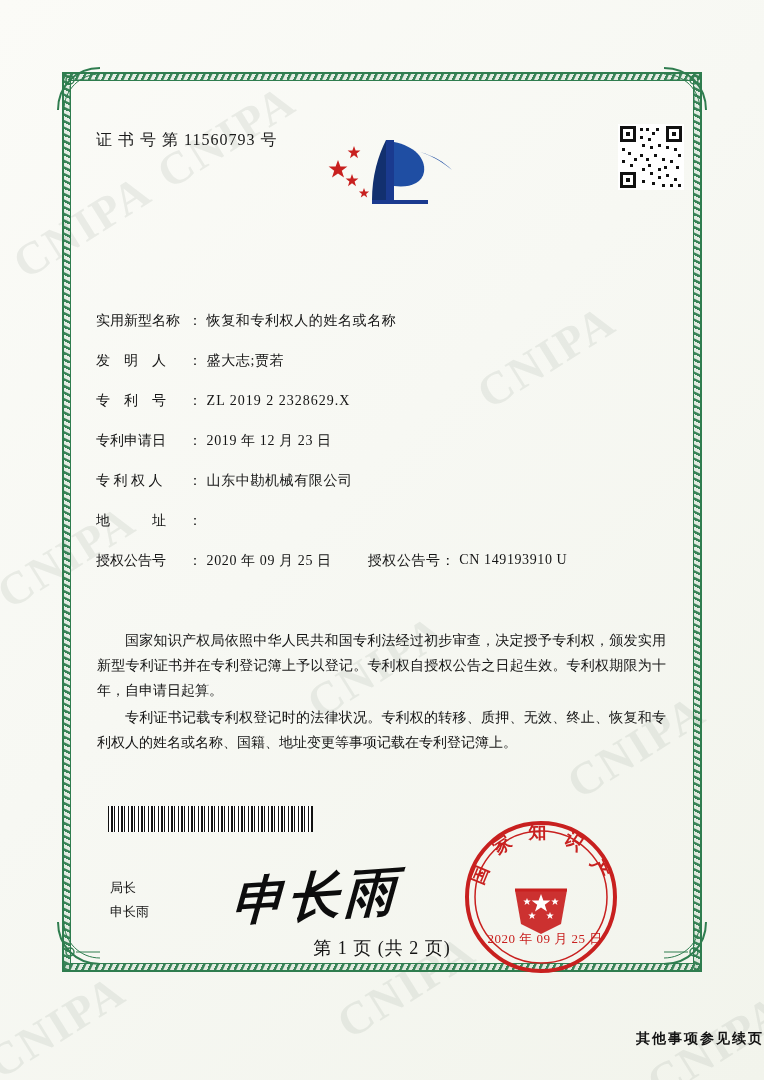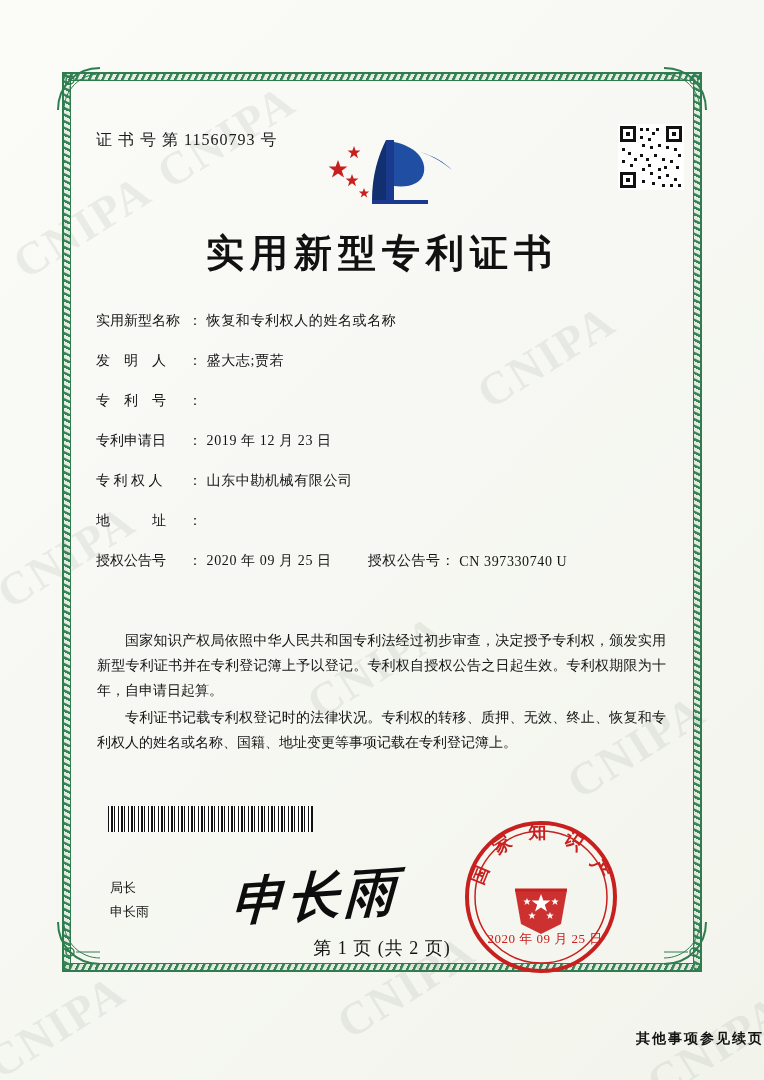--- a/index.html
+++ b/index.html
@@ -140,21 +140,21 @@
     flex: 0 0 92px;
     display: flex;
     justify-content: space-between;
     letter-spacing: 0;
   }
   .flabel.tight { letter-spacing: 0; }
   .fcolon { margin: 0 4px 0 0; }
   .fvalue { flex: 1; }
   .fvalue.mono { font-family: "Liberation Serif", serif; letter-spacing: 1px; }
   .frow.pair { margin-bottom: 22px; }
-  .pair-right { margin-left: 36px; display: flex; align-items: flex-end; }
+  .pair-right { margin-left: 36px; display: flex; }
   .pair-right .plab { margin-right: 4px; }
 
   
   .body-text {
     position: absolute;
     left: 96px; top: 628px;
     width: 570px;
     font-size: 14px;
     line-height: 25px;
     color: #141414;
@@ -354,39 +354,39 @@
       </g>
 
       <path d="M84 10 L92 10 L92 70 L84 70 Z" fill="#1a3a8f"></path>
       <path d="M92 12 C112 16 124 28 122 42 C120 54 106 58 92 56 Z" fill="#1f4ea3"></path>
       <path d="M84 10 C76 26 70 46 70 70 L84 70 Z" fill="#12306f"></path>
       <path d="M70 70 L126 70 L126 74 L70 74 Z" fill="#1a3a8f"></path>
       <path d="M118 22 C132 26 142 32 150 40 C138 30 128 25 118 22 Z" fill="#1f4ea3"></path>
     </svg>
   </div>
 
-  <div class="title">实用新型专利证书</div>
 
   <div class="fields">
 
     <div class="frow">
       <span class="flabel tight">实用新型名称</span>
       <span class="fcolon">：</span>
       <span class="fvalue">恢复和专利权人的姓名或名称</span>
     </div>
 
     <div class="frow">
       <span class="flabel">发　明　人</span>
       <span class="fcolon">：</span>
       <span class="fvalue">盛大志;贾若</span>
     </div>
 
     <div class="frow">
       <span class="flabel">专　利　号</span>
       <span class="fcolon">：</span>
+      <span class="fvalue mono">ZL 2019 2 2328629.X</span>
     </div>
 
     <div class="frow">
       <span class="flabel tight">专利申请日</span>
       <span class="fcolon">：</span>
       <span class="fvalue">2019 年 12 月 23 日</span>
     </div>
 
     <div class="frow">
       <span class="flabel">专 利 权 人</span>
@@ -398,21 +398,21 @@
       <span class="flabel">地　　　址</span>
       <span class="fcolon">：</span>
     </div>
 
     <div class="frow pair">
       <span class="flabel tight">授权公告号</span>
       <span class="fcolon">：</span>
       <span>2020 年 09 月 25 日</span>
       <span class="pair-right">
         <span class="plab">授权公告号：</span>
-        <span>CN 397330740 U</span>
+        <span>CN 149193910 U</span>
       </span>
     </div>
 
   </div>
 
   <div class="body-text">
     <p>国家知识产权局依照中华人民共和国专利法经过初步审查，决定授予专利权，颁发实用新型专利证书并在专利登记簿上予以登记。专利权自授权公告之日起生效。专利权期限为十年，自申请日起算。</p>
     <p>专利证书记载专利权登记时的法律状况。专利权的转移、质押、无效、终止、恢复和专利权人的姓名或名称、国籍、地址变更等事项记载在专利登记簿上。</p>
   </div>
 

